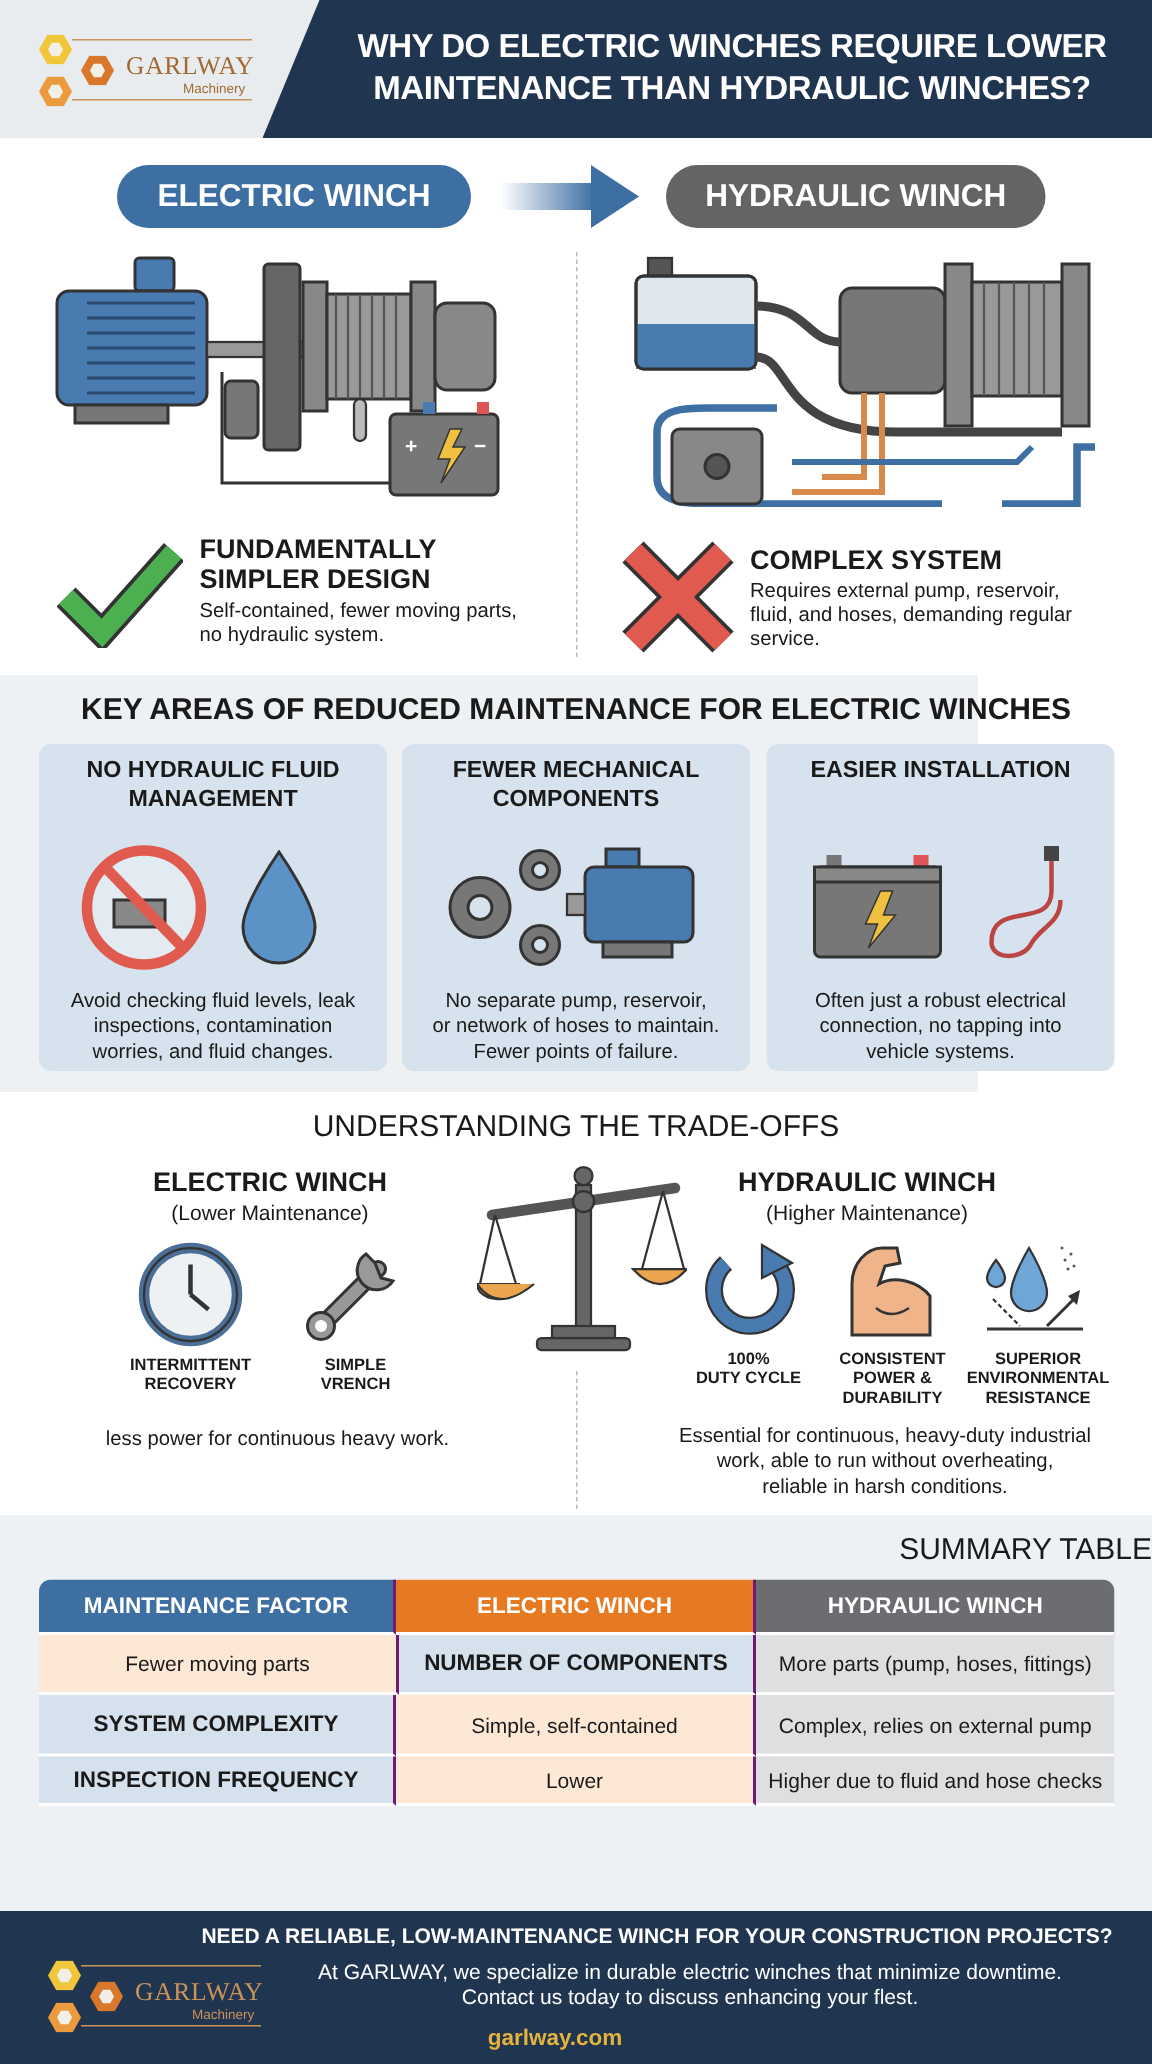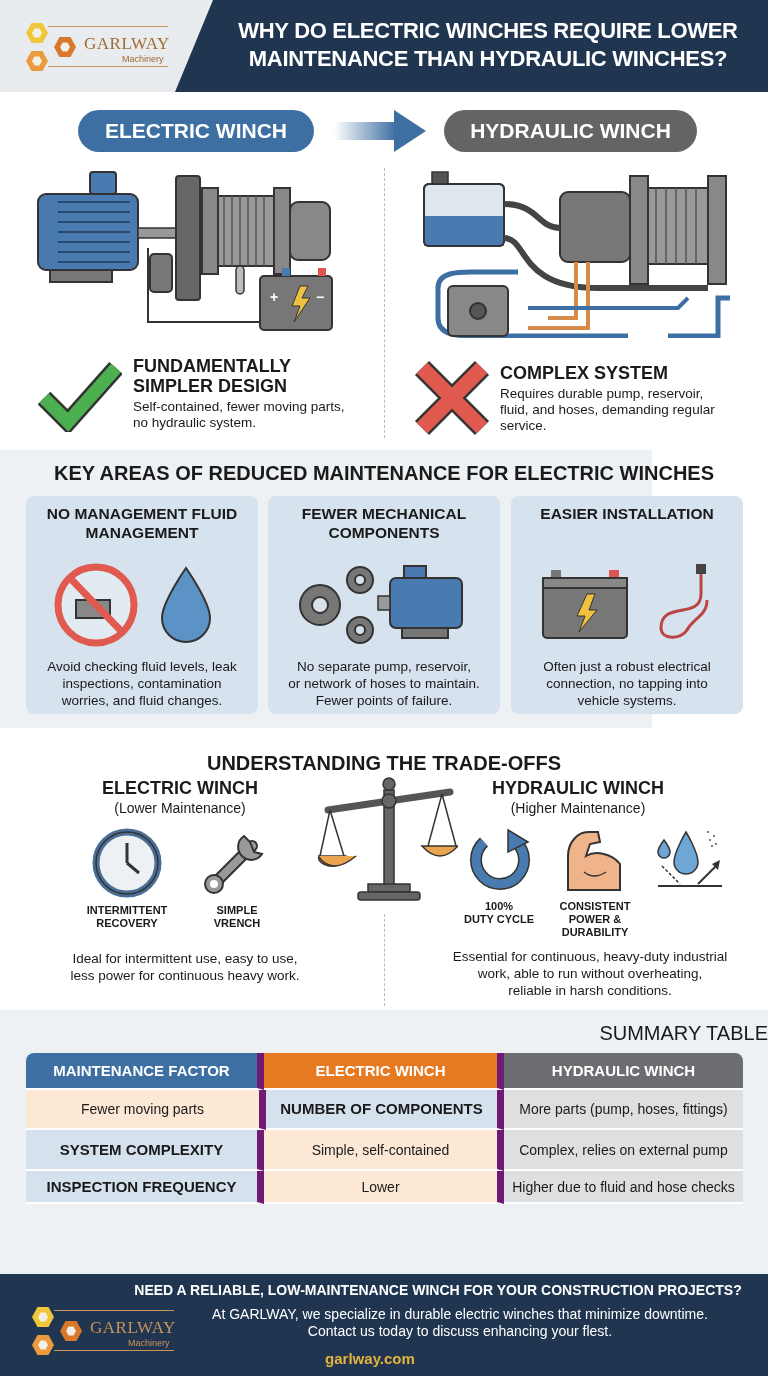--- a/index.html
+++ b/index.html
@@ -23,31 +23,31 @@
 .verdict{position:absolute;top:264px}
 .verdict .h{font-weight:bold;font-size:18px;line-height:20px}
 .verdict .p{font-size:13.5px;line-height:16px;margin-top:3px}
 .key{position:absolute;left:0;top:450px;width:652px;height:278px;background:#eef1f4}
 .key h2{position:absolute;top:12px;width:768px;text-align:center;font-size:20px;font-weight:bold}
 .card{position:absolute;top:46px;width:232px;height:218px;background:#d6e2ed;border-radius:8px}
 .card .ct{position:absolute;top:8px;width:100%;text-align:center;font-weight:bold;font-size:15.5px;line-height:19px}
 .card .cd{position:absolute;top:162px;width:100%;text-align:center;font-size:13.5px;line-height:17px}
 .card .ic{position:absolute;top:64px;left:0;width:100%;height:90px}
 .trade{position:absolute;left:0;top:728px;width:768px;height:282px;background:#fff}
-.trade h2{position:absolute;top:24px;width:768px;text-align:center;font-size:20px;font-weight:bold}
+.trade h2{position:absolute;top:12px;width:768px;text-align:center;font-size:20px;font-weight:normal}
 .side-title{position:absolute;text-align:center;font-weight:bold;font-size:18px}
 .side-sub{position:absolute;text-align:center;font-size:14px}
 .icn{position:absolute}
 .icn-label{position:absolute;text-align:center;font-weight:bold;font-size:11px;line-height:13px}
 .side-desc{position:absolute;text-align:center;font-size:13.5px;line-height:17px}
 .summary{position:absolute;left:0;top:1010px;width:768px;height:264px;background:#eef1f4}
 .summary h2{position:absolute;top:12px;width:768px;text-align:right;font-size:20px;font-weight:normal}
 .tbl{position:absolute;left:26px;top:43px;width:717px;height:205px;border-radius:8px;overflow:hidden}
 .tbl .row{display:flex;width:100%}
-.tbl .cell{display:flex;align-items:center;justify-content:center;text-align:center;border-right:7px solid #701a75;border-bottom:2px solid #fff;font-size:14px;line-height:16px;padding:0 6px}
+.tbl .cell{display:flex;align-items:center;justify-content:center;text-align:center;border-right:2px solid #701a75;border-bottom:2px solid #fff;font-size:14px;line-height:16px;padding:0 6px}
 .tbl .cell:last-child{border-right:none}
 .tbl .c1{width:238px}.tbl .c2{width:240px}.tbl .c3{width:239px}
 .tbl .hdr .cell{height:37px;color:#fff;font-weight:bold;font-size:15px}
 .tbl .hdr .c1{background:#3e6fa3}.tbl .hdr .c2{background:#e67a22}.tbl .hdr .c3{background:#6c6d70}
 .tbl .body .c1{background:#d5e2ee;font-weight:bold;font-size:15px}
 .tbl .body .c2{background:#fde8d5}
 .tbl .body .c3{background:#dedfe0}
 .footer{position:absolute;left:0;top:1274px;width:768px;height:102px;background:#203550;color:#fff}
 .footer .q{position:absolute;left:118px;top:8px;width:640px;text-align:center;font-weight:bold;font-size:14px}
 .footer .d{position:absolute;left:190px;top:32px;width:540px;text-align:center;font-size:14px;line-height:17px}
@@ -174,33 +174,33 @@
         <line x1="68" y1="8" x2="8" y2="68"></line>
       </g>
     <g stroke="#e05a4f" stroke-width="15">
         <line x1="8" y1="8" x2="68" y2="68"></line>
         <line x1="68" y1="8" x2="8" y2="68"></line>
       </g>
   </svg>
   <div class="verdict" style="left:500px;top:271px">
     <div class="h">COMPLEX SYSTEM</div>
     <div class="p">
-      <div>Requires durable pump, reservoir,</div>
+      <div>Requires external pump, reservoir,</div>
       <div>fluid, and hoses, demanding regular</div>
       <div>service.</div>
     </div>
   </div>
 </div>
 
 <div class="key">
   <h2>KEY AREAS OF REDUCED MAINTENANCE FOR ELECTRIC WINCHES</h2>
 
   <div class="card" style="left:26px">
     <div class="ct">
-        <div>NO MANAGEMENT FLUID</div>
+        <div>NO HYDRAULIC FLUID</div>
         <div>MANAGEMENT</div>
       </div>
     <svg class="ic" viewBox="0 0 232 90">
       <circle cx="70" cy="45" r="38" fill="#fff" fill-opacity=".3" stroke="#e05a4f" stroke-width="7"></circle>
       <rect x="50" y="40" width="34" height="18" fill="#888" stroke="#333" stroke-width="2"></rect>
       <line x1="44" y1="18" x2="96" y2="72" stroke="#e05a4f" stroke-width="7"></line>
       <path d="M160 8 C160 8 136 42 136 58 A24 24 0 0 0 184 58 C184 42 160 8 160 8 Z" fill="#5b93c7" stroke="#333" stroke-width="2"></path>
     </svg>
     <div class="cd">
         <div>Avoid checking fluid levels, leak</div>
@@ -279,21 +279,20 @@
   </svg>
   <div class="icn-label" style="left:72px;width:110px;top:176px">
       <div>INTERMITTENT</div>
       <div>RECOVERY</div>
     </div>
   <div class="icn-label" style="left:192px;width:90px;top:176px">
       <div>SIMPLE</div>
       <div>VRENCH</div>
     </div>
   <div class="side-desc" style="left:30px;width:310px;top:222px">
-      <div>Ideal for intermittent use, easy to use,</div>
       <div>less power for continuous heavy work.</div>
     </div>
 
   <svg class="icn" style="left:318px;top:42px" width="140" height="132" viewBox="0 0 140 132">
     <line x1="10" y1="40" x2="132" y2="22" stroke="#555" stroke-width="7" stroke-linecap="round"></line>
     <rect x="66" y="20" width="10" height="96" fill="#666" stroke="#333" stroke-width="1.5"></rect>
     <circle cx="71" cy="14" r="6" fill="#666" stroke="#333" stroke-width="1.5"></circle>
     <circle cx="71" cy="31" r="7" fill="#666" stroke="#333" stroke-width="1.5"></circle>
     <line x1="12" y1="40" x2="2" y2="86" stroke="#333" stroke-width="1.5"></line>
       <line x1="12" y1="40" x2="26" y2="86" stroke="#333" stroke-width="1.5"></line>
@@ -337,20 +336,25 @@
   </svg>
   <div class="icn-label" style="left:454px;width:90px;top:172px">
       <div>100%</div>
       <div>DUTY CYCLE</div>
     </div>
   <div class="icn-label" style="left:550px;width:90px;top:172px">
       <div>CONSISTENT</div>
       <div>POWER &amp;</div>
       <div>DURABILITY</div>
     </div>
+  <div class="icn-label" style="left:636px;width:112px;top:172px">
+      <div>SUPERIOR</div>
+      <div>ENVIRONMENTAL</div>
+      <div>RESISTANCE</div>
+    </div>
   <div class="side-desc" style="left:420px;width:340px;top:220px">
       <div>Essential for continuous, heavy-duty industrial</div>
       <div>work, able to run without overheating,</div>
       <div>reliable in harsh conditions.</div>
     </div>
 </div>
 
 <div class="summary">
   <h2>SUMMARY TABLE</h2>
   <div class="tbl">

